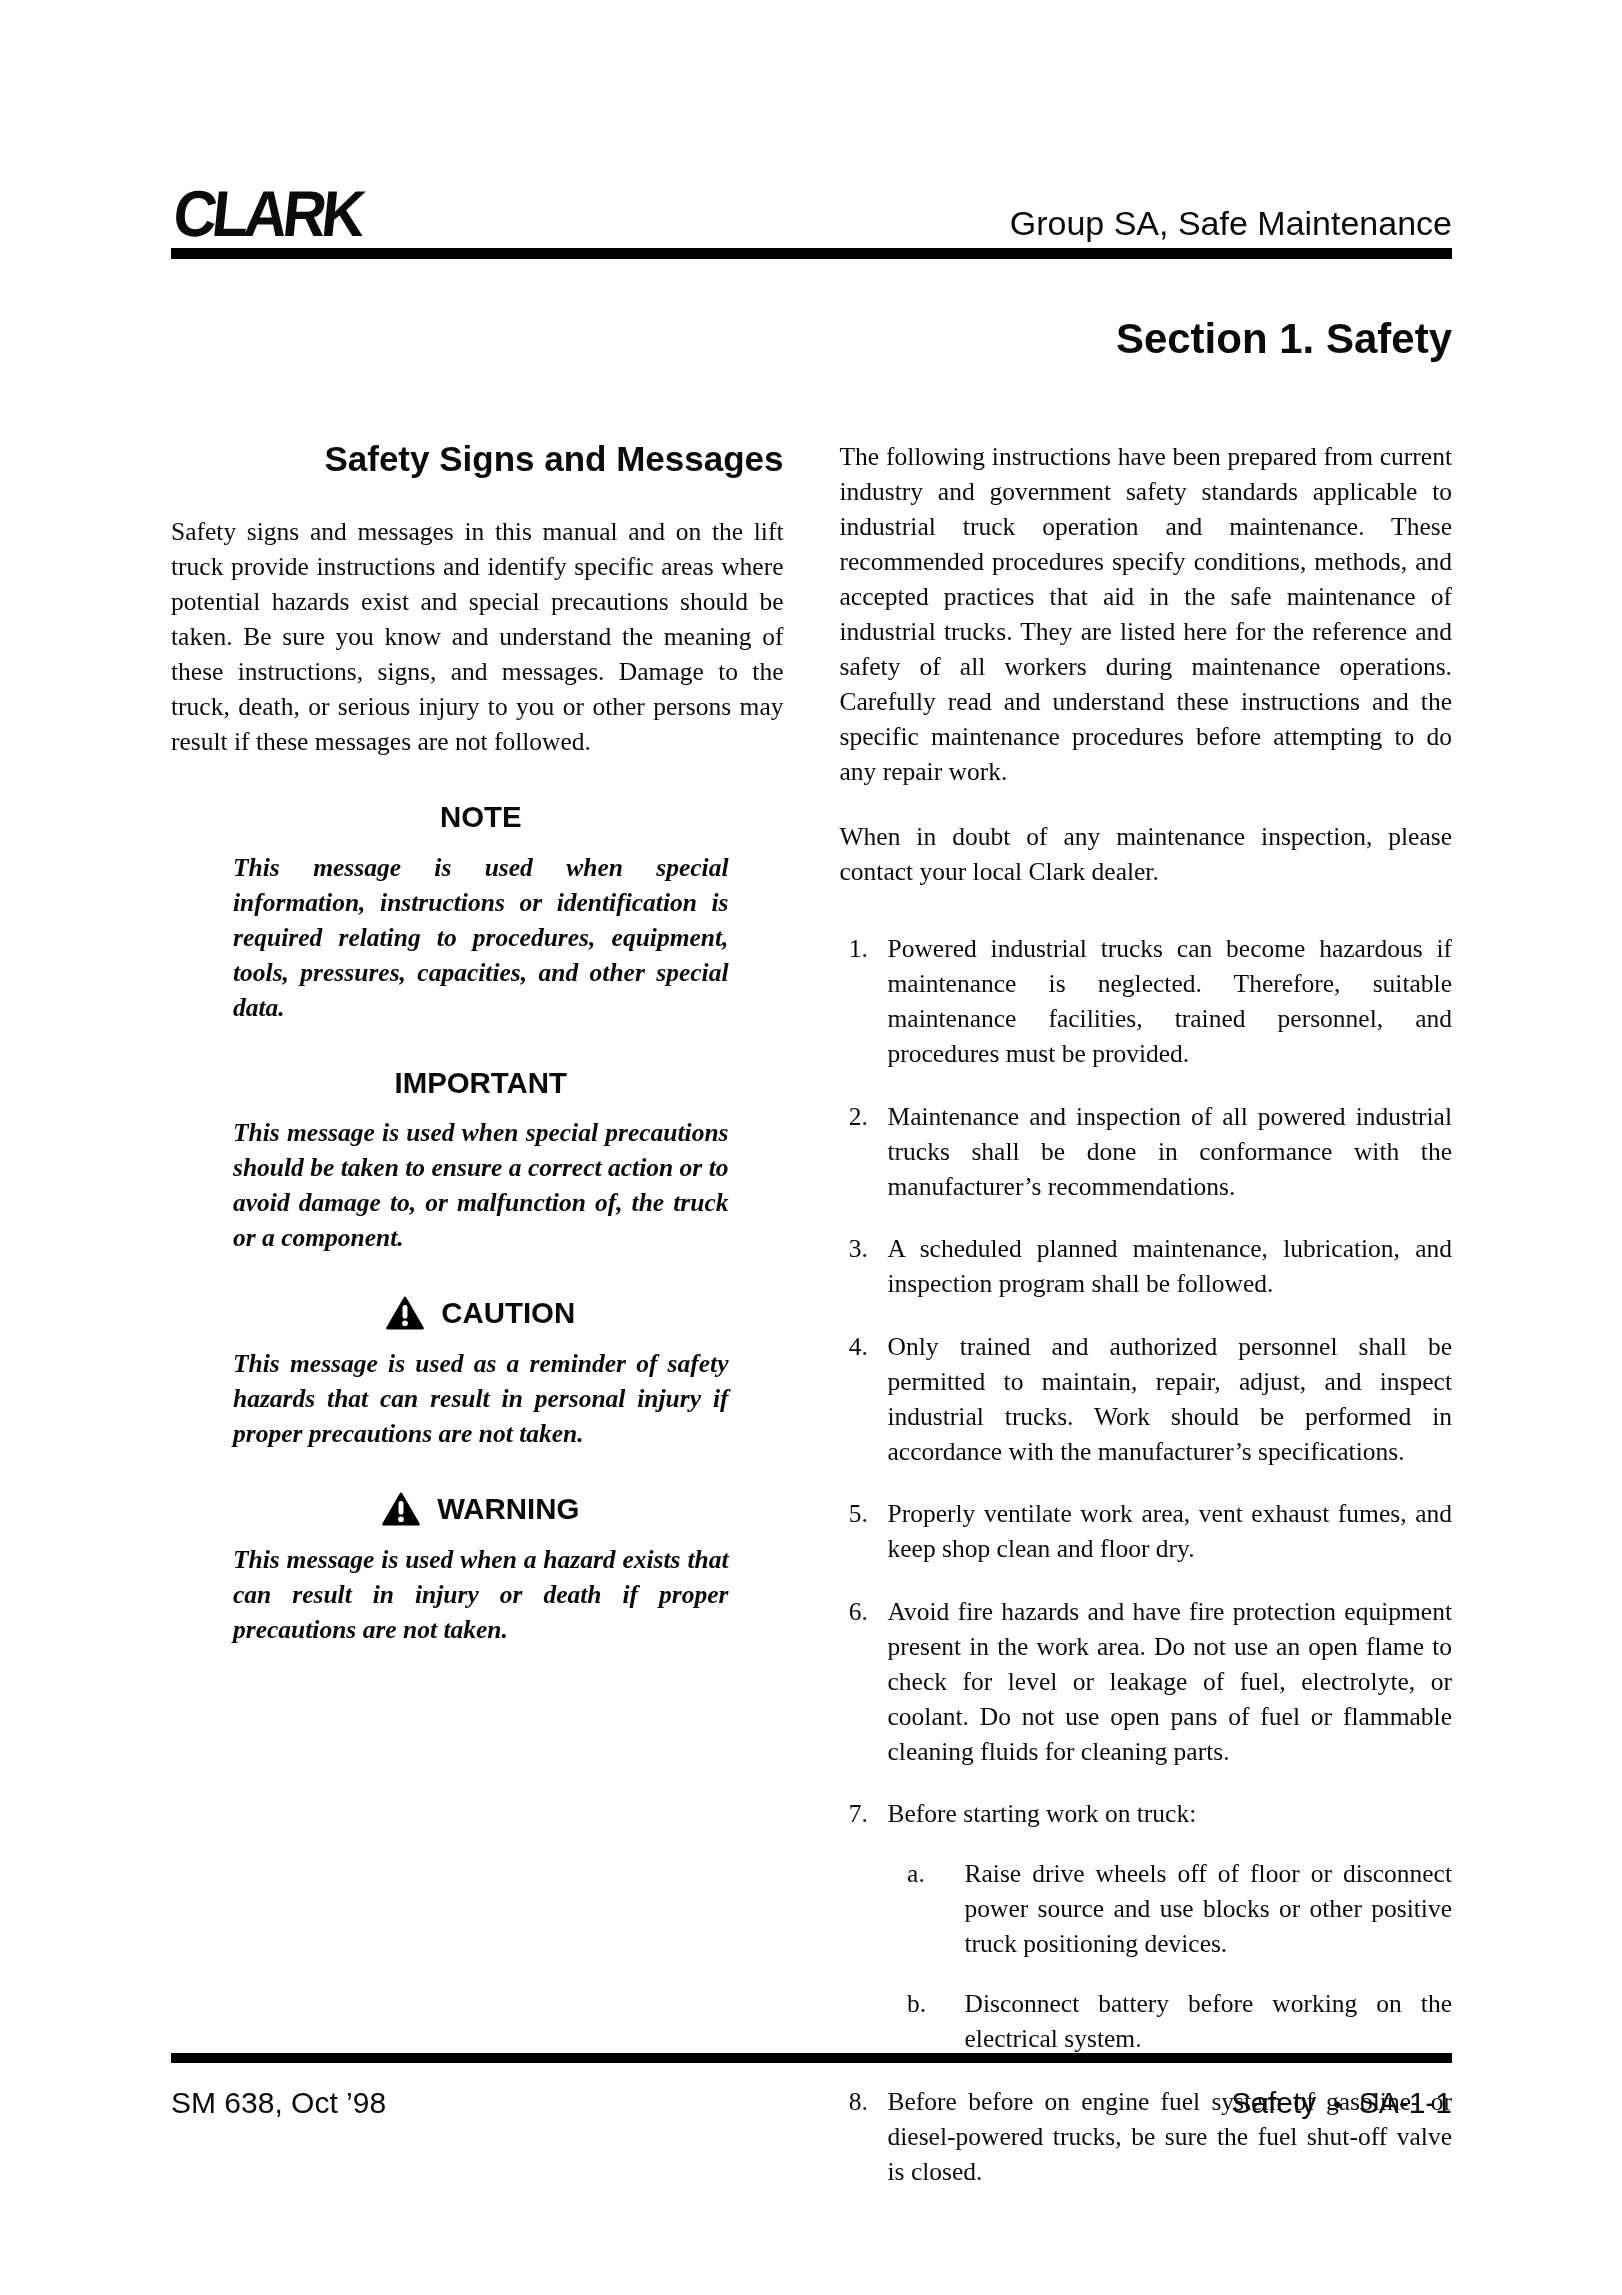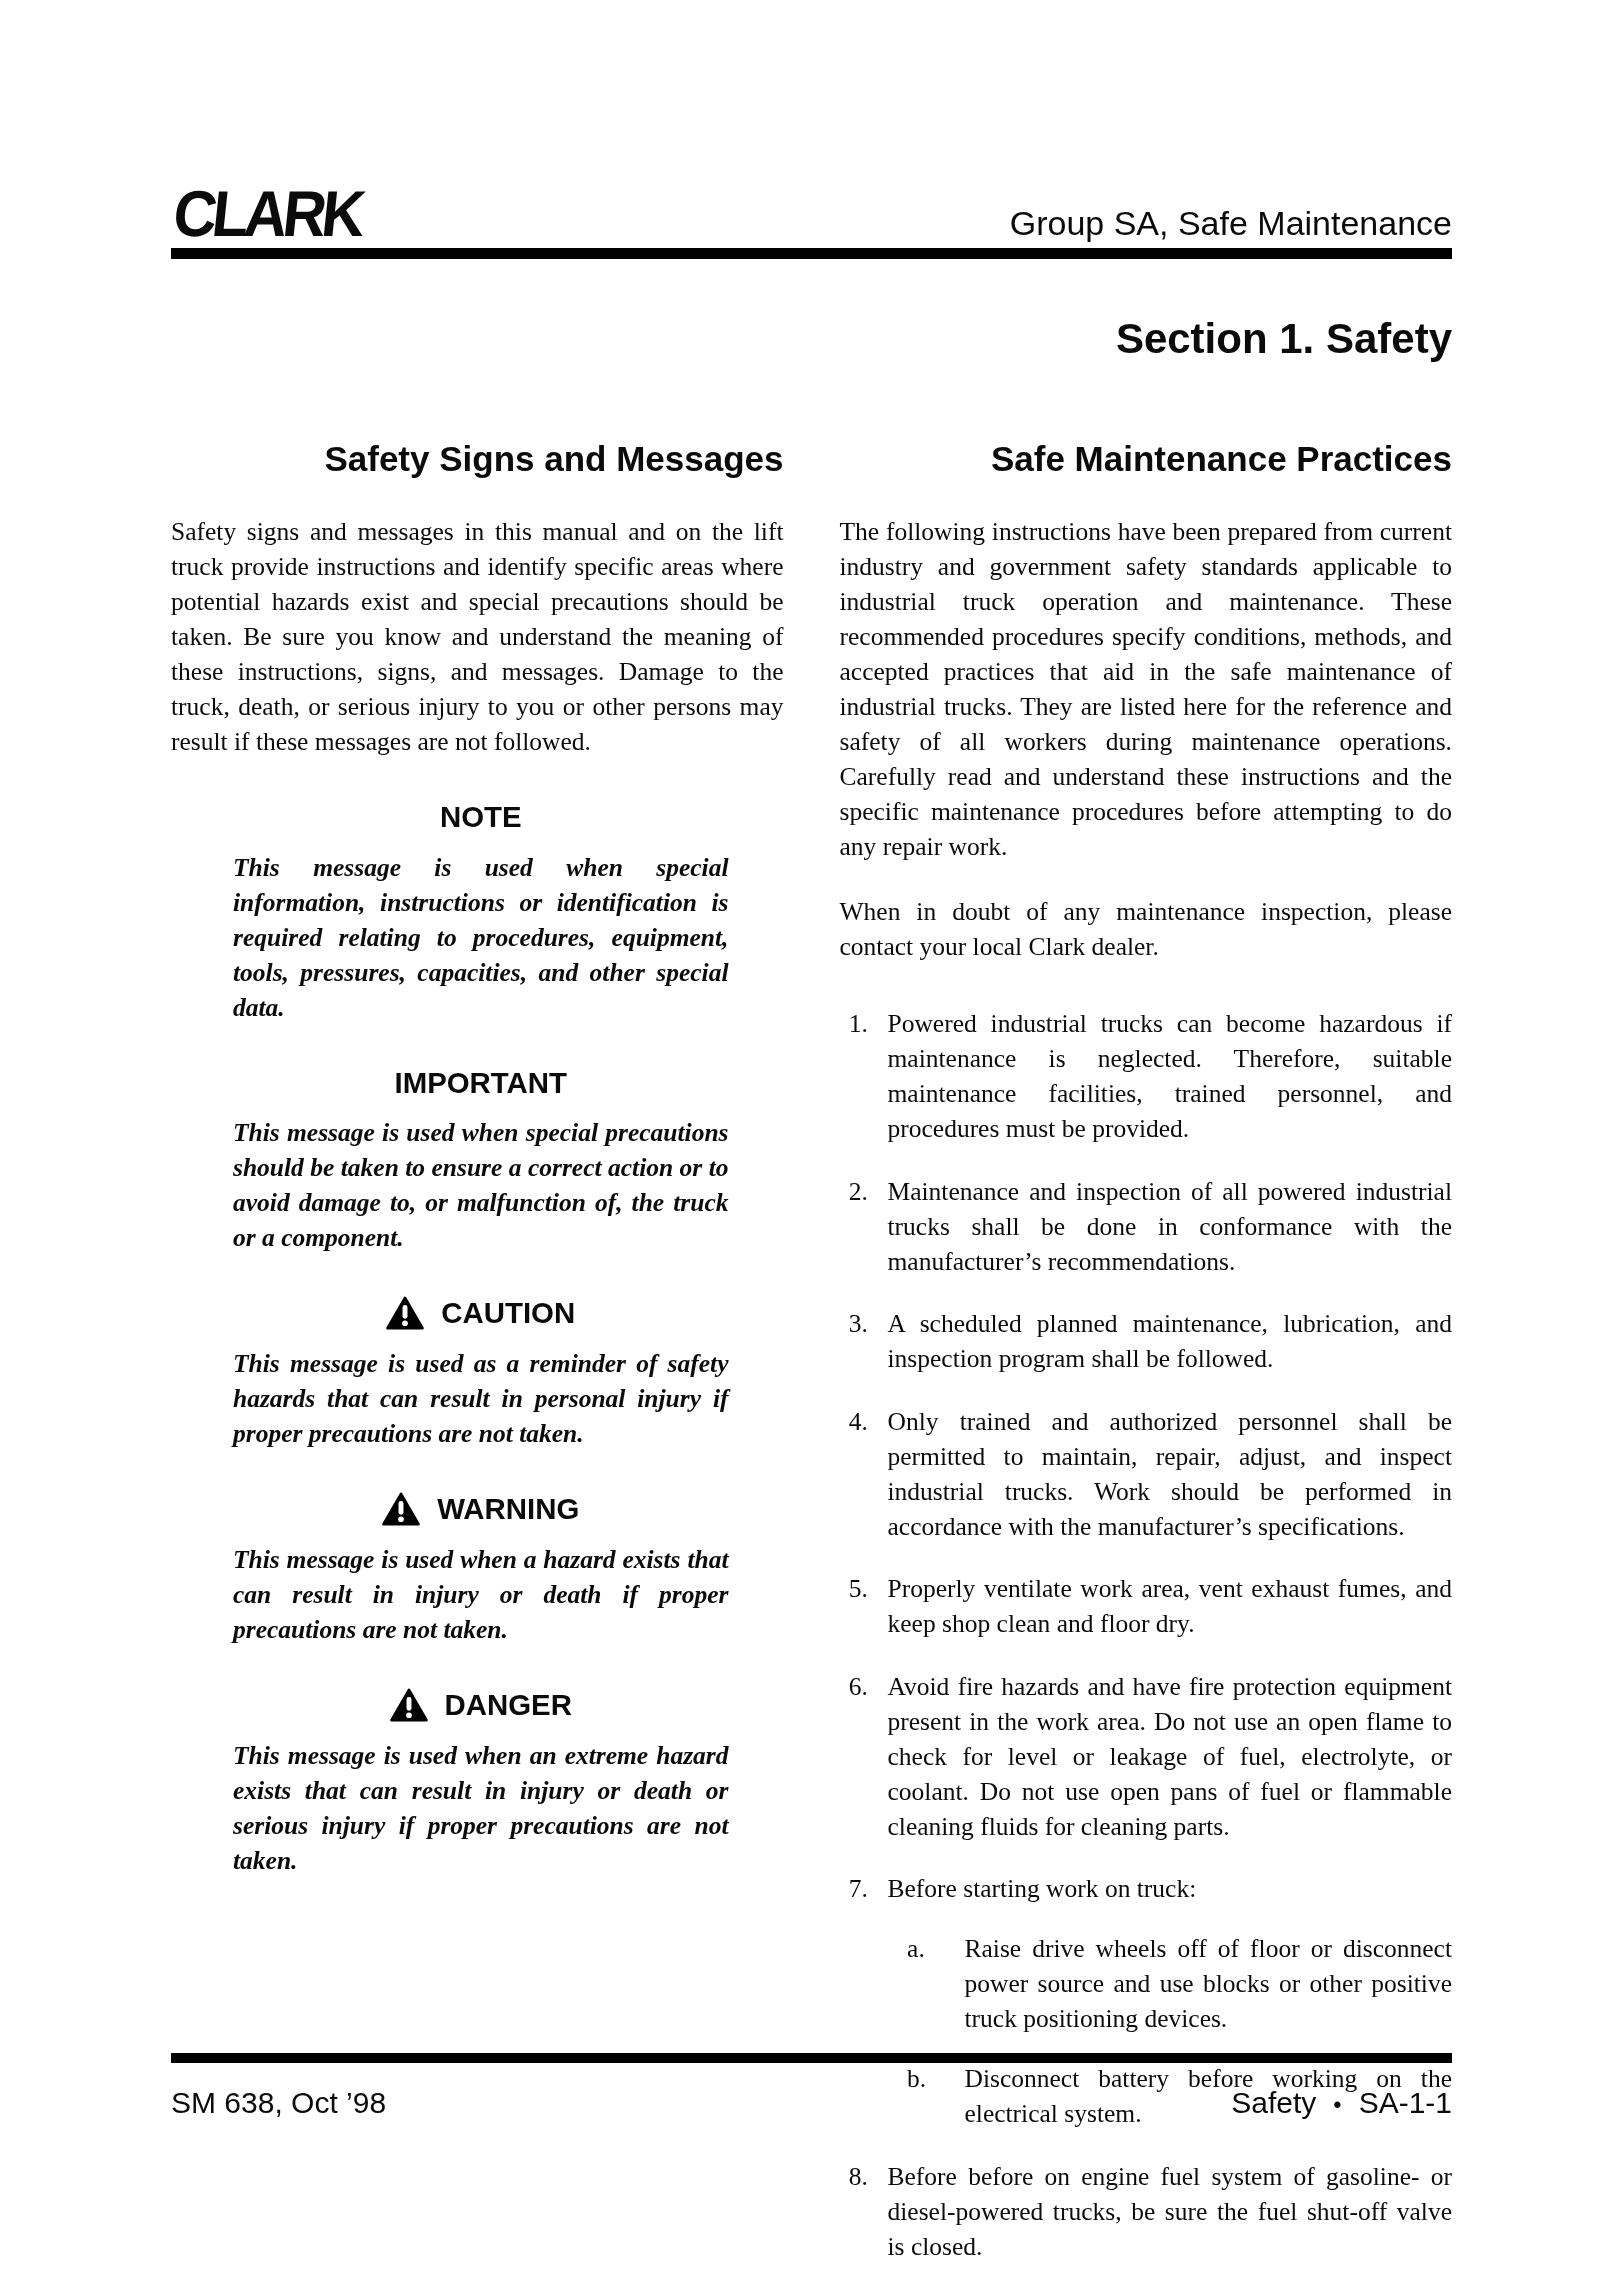--- a/index.html
+++ b/index.html
@@ -113,36 +113,24 @@
           <svg class="tri" viewBox="0 0 100 88">
             <path d="M50 4 L96 84 H4 Z" fill="#000" stroke="#000" stroke-width="7" stroke-linejoin="round"></path>
             <rect x="43.5" y="23" width="13" height="36" rx="6.5" fill="#fff"></rect>
             <circle cx="50" cy="71" r="7.5" fill="#fff"></circle>
           </svg>
           <span>WARNING</span>
         </div>
         <p class="callout-text">This message is used when a hazard exists that can result in injury or death if proper precautions are not taken.</p>
       </div>
 
-      <div class="callout">
-        <div class="callout-head">
-          <svg class="tri" viewBox="0 0 100 88">
-            <path d="M50 4 L96 84 H4 Z" fill="#000" stroke="#000" stroke-width="7" stroke-linejoin="round"></path>
-            <rect x="43.5" y="23" width="13" height="36" rx="6.5" fill="#fff"></rect>
-            <circle cx="50" cy="71" r="7.5" fill="#fff"></circle>
-          </svg>
-          <span>DANGER</span>
-        </div>
-        <p class="callout-text">This message is used when an extreme hazard exists that can result in injury or death or serious injury if proper precautions are not taken.</p>
-      </div>
 
     </section>
 
     <section class="col">
-      <h2 class="col-h">Safe Maintenance Practices</h2>
 
       <p class="body-p">The following instructions have been prepared from current industry and government safety standards applicable to industrial truck operation and maintenance. These recommended procedures specify conditions, methods, and accepted practices that aid in the safe maintenance of industrial trucks. They are listed here for the reference and safety of all workers during maintenance operations. Carefully read and understand these instructions and the specific maintenance procedures before attempting to do any repair work.</p>
       <p class="body-p">When in doubt of any maintenance inspection, please contact your local Clark dealer.</p>
 
       <ol class="slist">
 
         <li class="item">
           <span class="item-num">1.</span>
           <span class="item-body">Powered industrial trucks can become hazardous if maintenance is neglected. Therefore, suitable maintenance facilities, trained personnel, and procedures must be provided.</span>
         </li>

